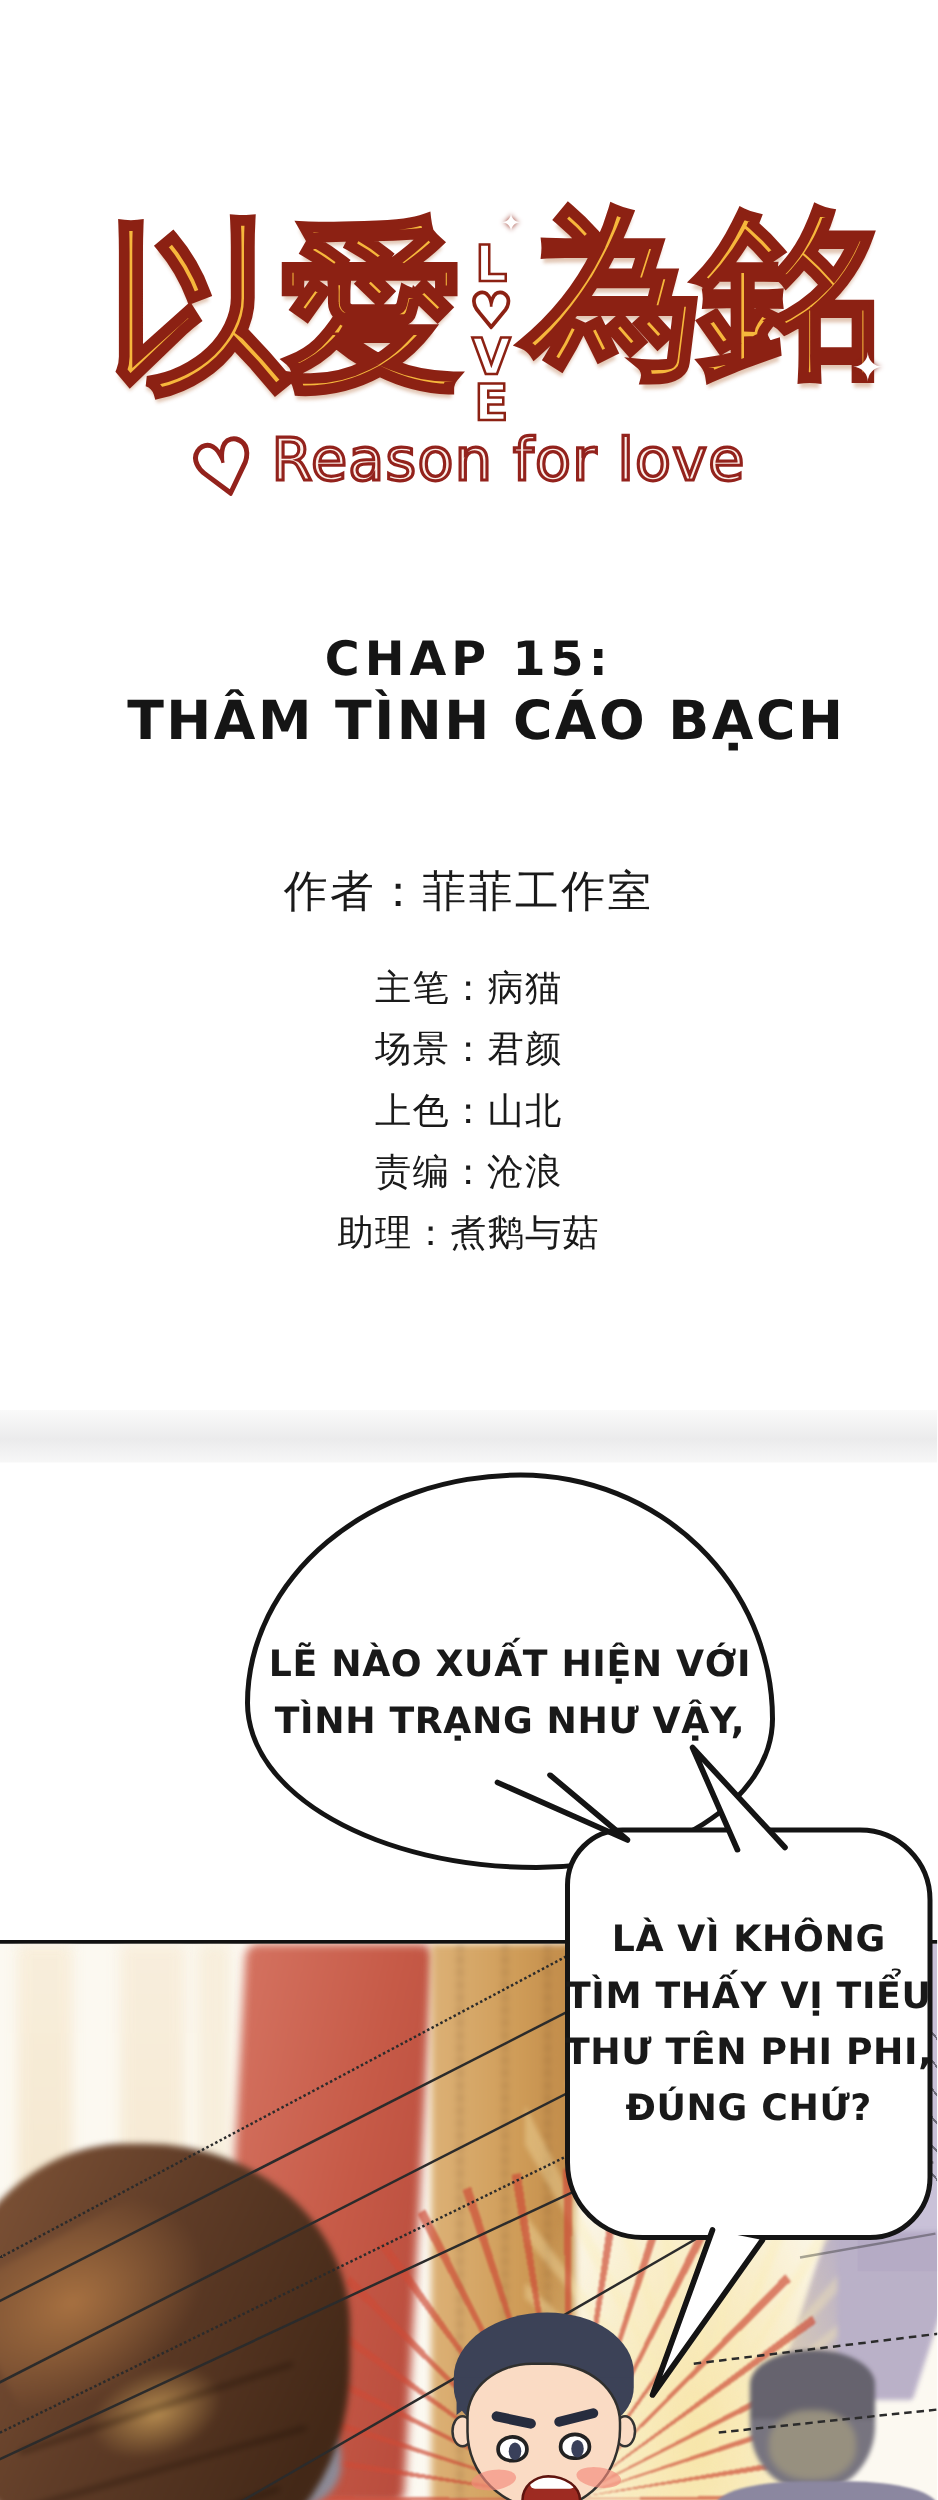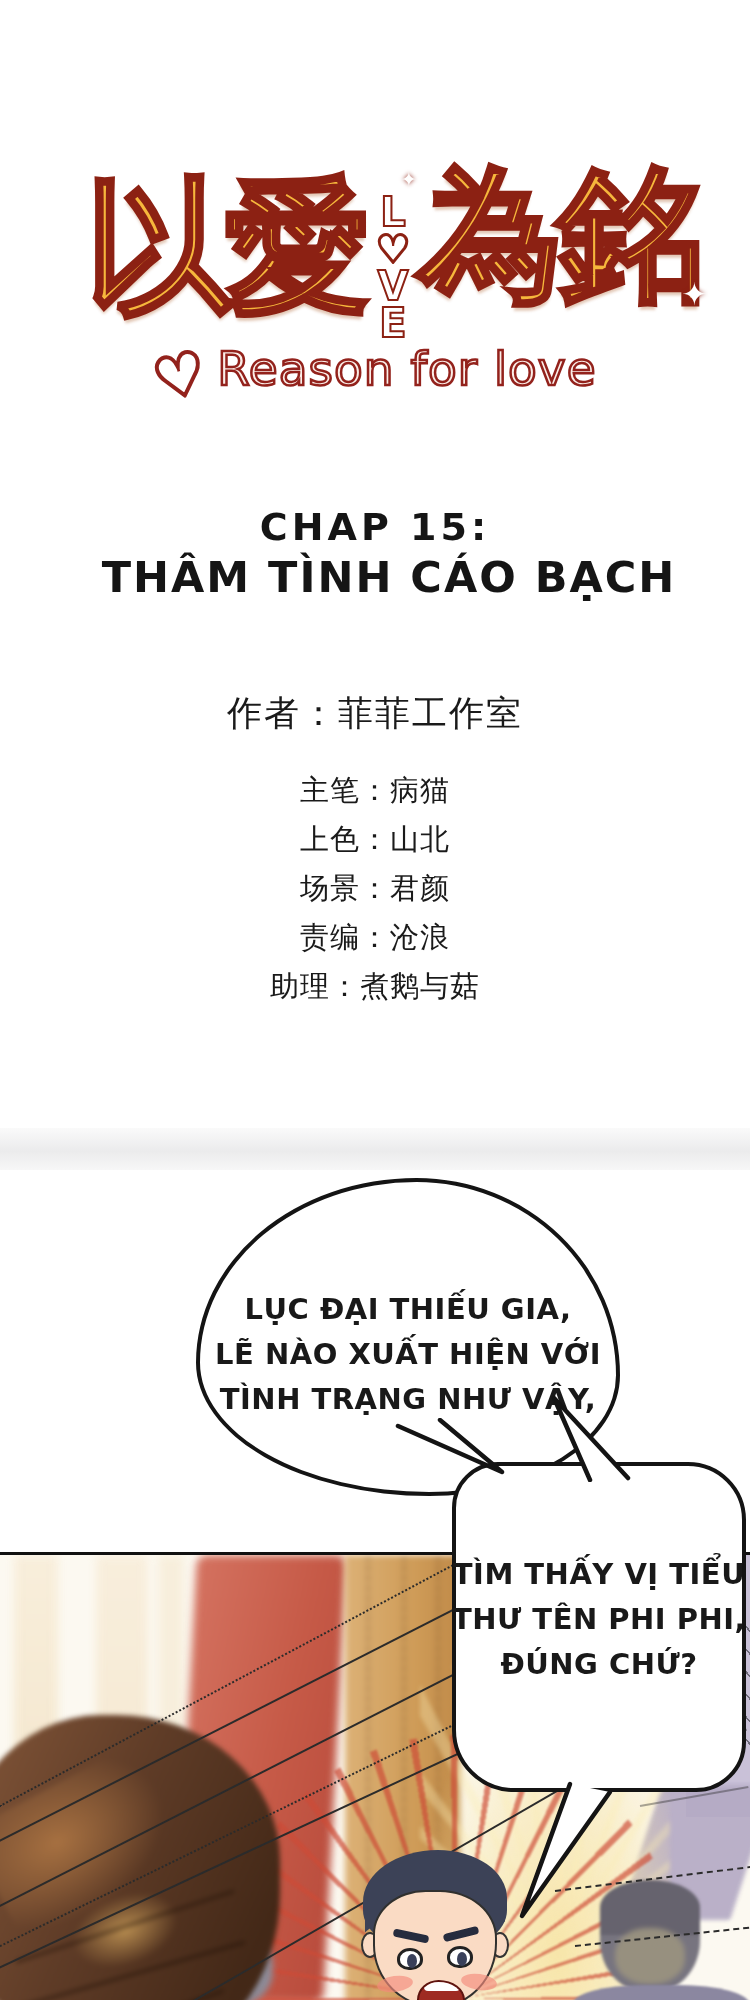--- a/index.html
+++ b/index.html
@@ -146,22 +146,22 @@
   <div class="subtitle-row">
     <span class="sub-heart">♡</span><span class="sub-text">Reason for love</span>
   </div>
 
   <div class="chap1">CHAP 15:</div>
   <div class="chap2">THÂM TÌNH CÁO BẠCH</div>
 
   <div class="author">作者：菲菲工作室</div>
   <div class="credits">
     <div class="credit-line">主笔：病猫</div>
+    <div class="credit-line">场景：君颜</div>
     <div class="credit-line">上色：山北</div>
-    <div class="credit-line">场景：君颜</div>
     <div class="credit-line">责编：沧浪</div>
     <div class="credit-line">助理：煮鹅与菇</div>
   </div>
 
   <div class="gray-band"></div>
 
   <div class="panel">
     <div class="fold f1"></div>
     <div class="fold f2"></div>
     <div class="fold f3"></div>
@@ -226,32 +226,32 @@
         <div class="blush" style="left:86px;top:82px;transform:rotate(8deg);"></div>
         <div class="mouth">
           <div class="teeth"></div>
 
         </div>
       </div>
     </div>
   </div>
 
   <div class="bubble bubble1">
-    <div class="bubble-text">LỤC ĐẠI THIẾU GIA,</div>
     <div class="bubble-text">LẼ NÀO XUẤT HIỆN VỚI</div>
     <div class="bubble-text">TÌNH TRẠNG NHƯ VẬY,</div>
   </div>
   <svg class="tail" style="left:390px;top:1418px;" width="120" height="60">
     <path d="M8 8 L112 54 L50 2" fill="#ffffff" stroke="#141414" stroke-width="4.5" stroke-linejoin="round" stroke-linecap="round"></path>
   </svg>
 
   <svg class="tail" style="left:540px;top:1392px;" width="100" height="90">
     <path d="M88 86 L14 6 L50 88" fill="#ffffff" stroke="#141414" stroke-width="4.5" stroke-linejoin="round" stroke-linecap="round"></path>
   </svg>
   <div class="bubble bubble2">
+    <div class="bubble-text">LÀ VÌ KHÔNG</div>
     <div class="bubble-text">TÌM THẤY VỊ TIỂU</div>
     <div class="bubble-text">THƯ TÊN PHI PHI,</div>
     <div class="bubble-text">ĐÚNG CHỨ?</div>
   </div>
   <svg class="tail" style="left:512px;top:1778px;" width="110" height="145">
     <path d="M58 6 L10 138 L98 14" fill="#ffffff" stroke="#141414" stroke-width="4.5" stroke-linejoin="round" stroke-linecap="round"></path>
   </svg>
 
 </div>
 

